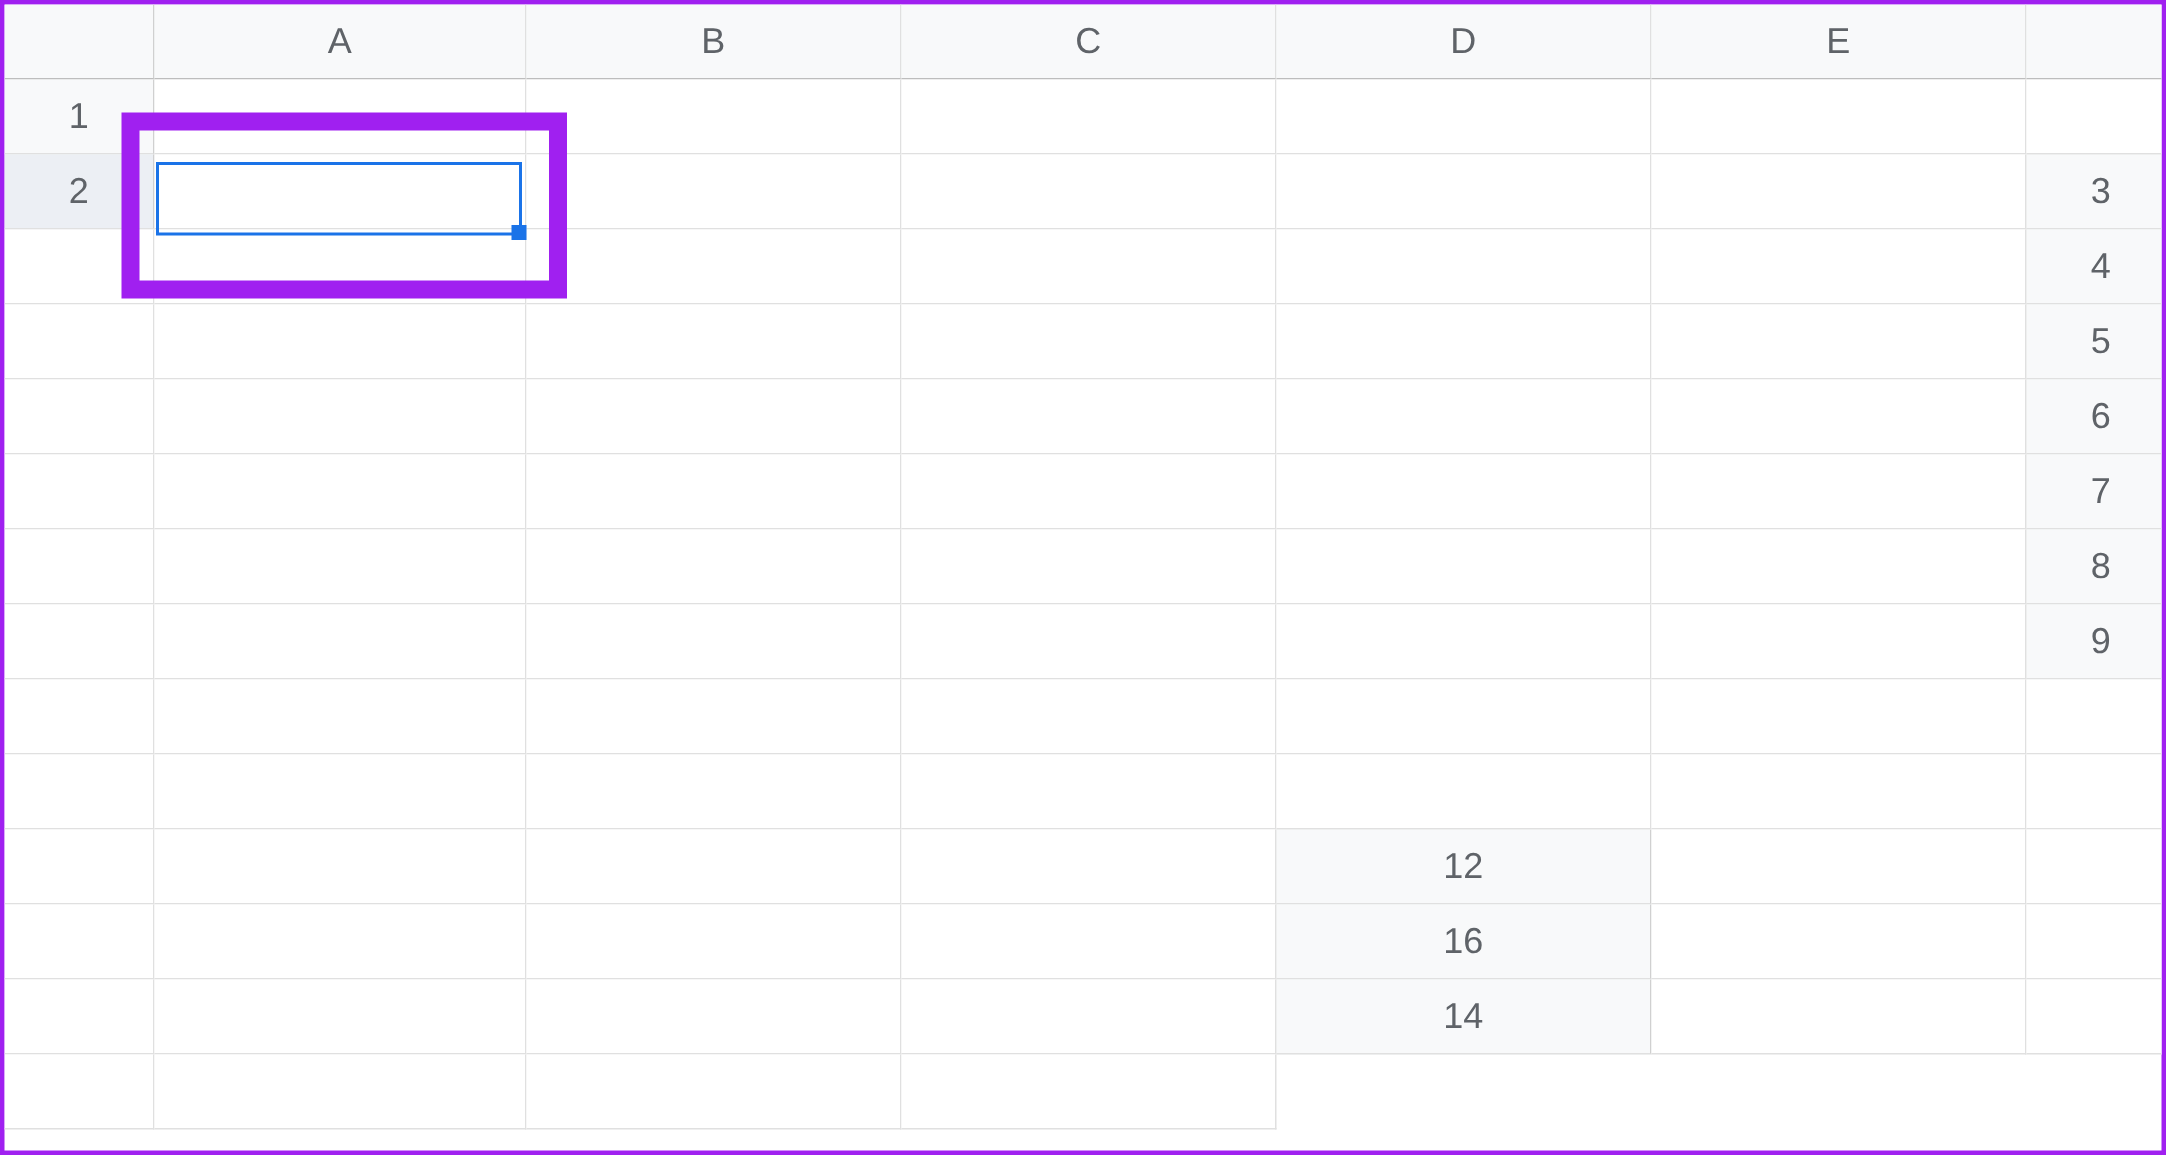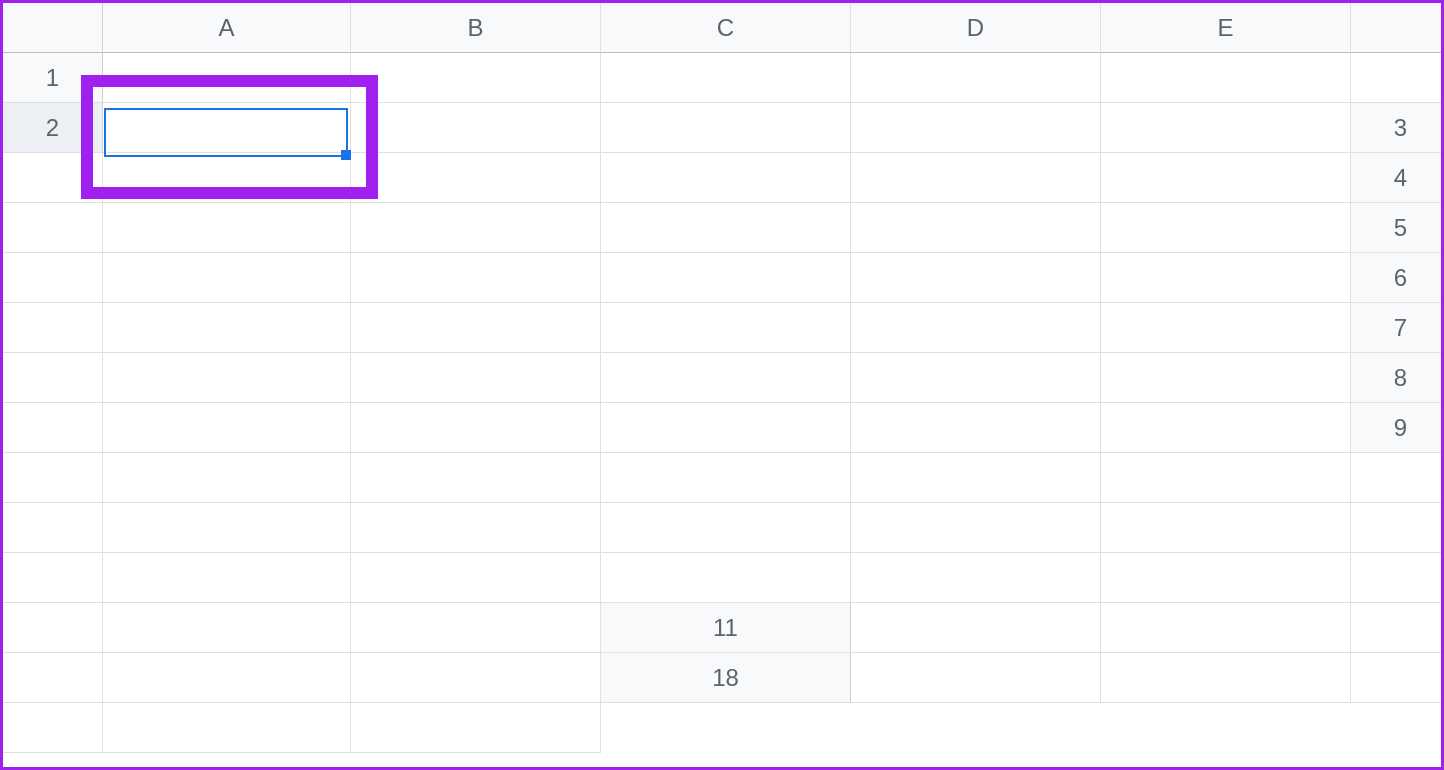--- a/index.html
+++ b/index.html
@@ -184,36 +184,37 @@
     <div class="cell"></div>
     <div class="cell"></div>
 
     <div class="cell"></div>
     <div class="cell"></div>
     <div class="cell"></div>
     <div class="cell"></div>
     <div class="cell"></div>
     <div class="cell"></div>
 
-    <div class="cell"></div>
-    <div class="cell"></div>
-    <div class="cell"></div>
-    <div class="cell"></div>
-    <div class="cell"></div>
-    <div class="cell"></div>
-
-    <div class="rowhdr">11</div>
-    <div class="cell"></div>
-    <div class="cell"></div>
-    <div class="cell"></div>
-    <div class="cell"></div>
-    <div class="cell"></div>
-    <div class="cell"></div>
-
-    <div class="rowhdr">18</div>
+    <div class="rowhdr">12</div>
+    <div class="cell"></div>
+    <div class="cell"></div>
+    <div class="cell"></div>
+    <div class="cell"></div>
+    <div class="cell"></div>
+    <div class="cell"></div>
+
+    <div class="rowhdr">16</div>
+    <div class="cell"></div>
+    <div class="cell"></div>
+    <div class="cell"></div>
+    <div class="cell"></div>
+    <div class="cell"></div>
+    <div class="cell"></div>
+
+    <div class="rowhdr">14</div>
     <div class="cell"></div>
     <div class="cell"></div>
     <div class="cell"></div>
     <div class="cell"></div>
     <div class="cell"></div>
     <div class="cell"></div>
 
   </div>
 
   <div class="selection" style="left:101px; top:105px; width:244px; height:49px;">

